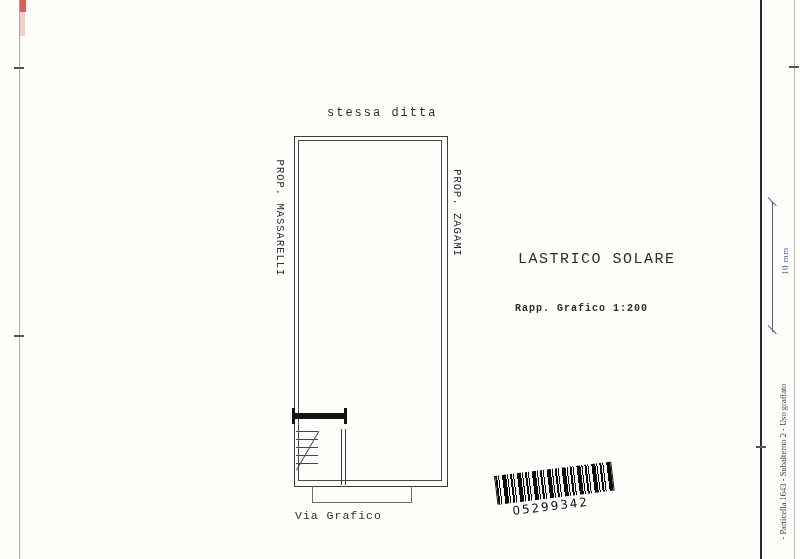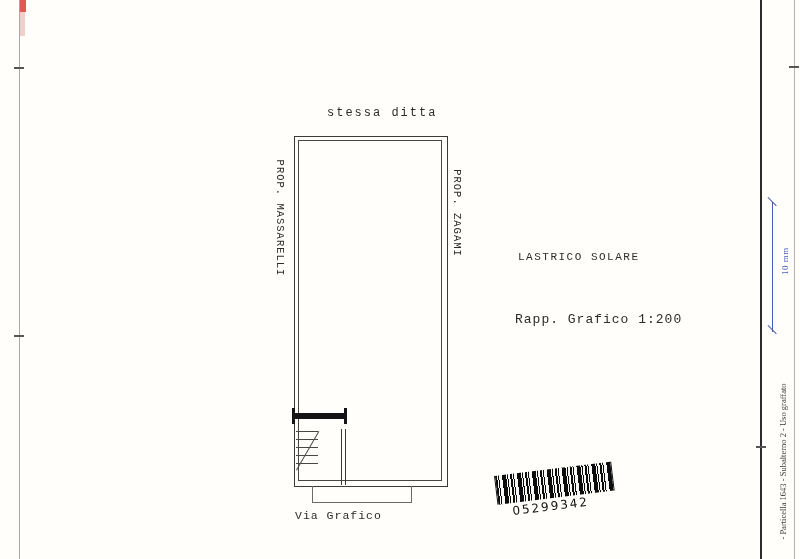--- a/index.html
+++ b/index.html
@@ -112,23 +112,23 @@
 <div class="stairs"></div>
 <div class="stair-diag"></div>
 <div class="porch"></div>
 
 <div class="abs tw" style="left:327px;top:106px;font-size:12px;letter-spacing:2px;">stessa ditta</div>
 
 <div class="abs tw rot-cw" style="left:220px;top:212px;width:120px;text-align:center;font-size:10.5px;letter-spacing:1px;">PROP. MASSARELLI</div>
 
 <div class="abs tw rot-cw" style="left:402px;top:207px;width:110px;text-align:center;font-size:10.5px;letter-spacing:1px;">PROP. ZAGAMI</div>
 
-<div class="abs tw" style="left:518px;top:251px;font-size:11px;letter-spacing:1.5px;">LASTRICO SOLARE</div>
+<div class="abs tw" style="left:518px;top:251px;font-size:15px;letter-spacing:1.5px;">LASTRICO SOLARE</div>
 
-<div class="abs tw" style="left:515px;top:312px;font-size:13px;letter-spacing:1px;">Rapp. Grafico 1:200</div>
+<div class="abs tw" style="left:515px;top:303px;font-size:10px;letter-spacing:1px;font-weight:bold;">Rapp. Grafico 1:200</div>
 
 <div class="abs tw" style="left:295px;top:509px;font-size:11.5px;letter-spacing:1px;">Via Grafico</div>
 
 <div class="barcode-wrap">
   <div class="barcode-bars"></div>
   <div class="barcode-num">05299342</div>
 </div>
 
 <div class="dim-line" style="left:772px;top:202px;height:130px;"></div>
 <div class="dim-tick" style="left:766px;top:201px;"></div>

